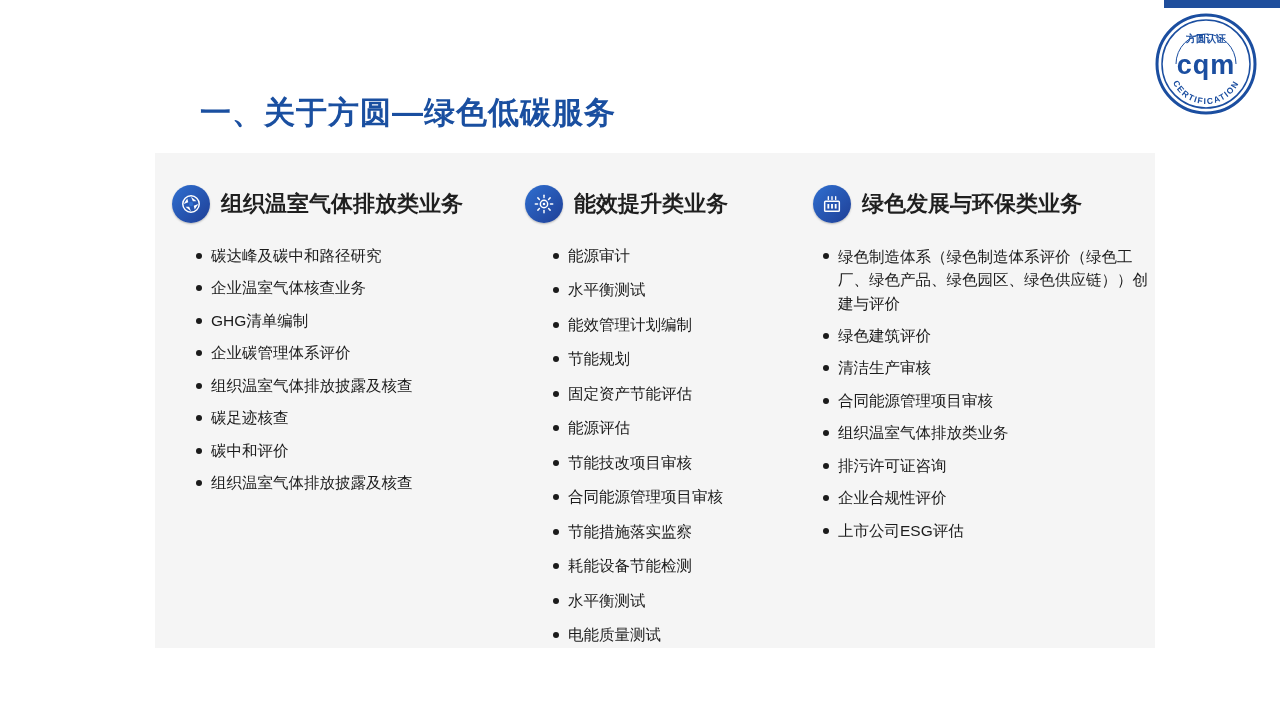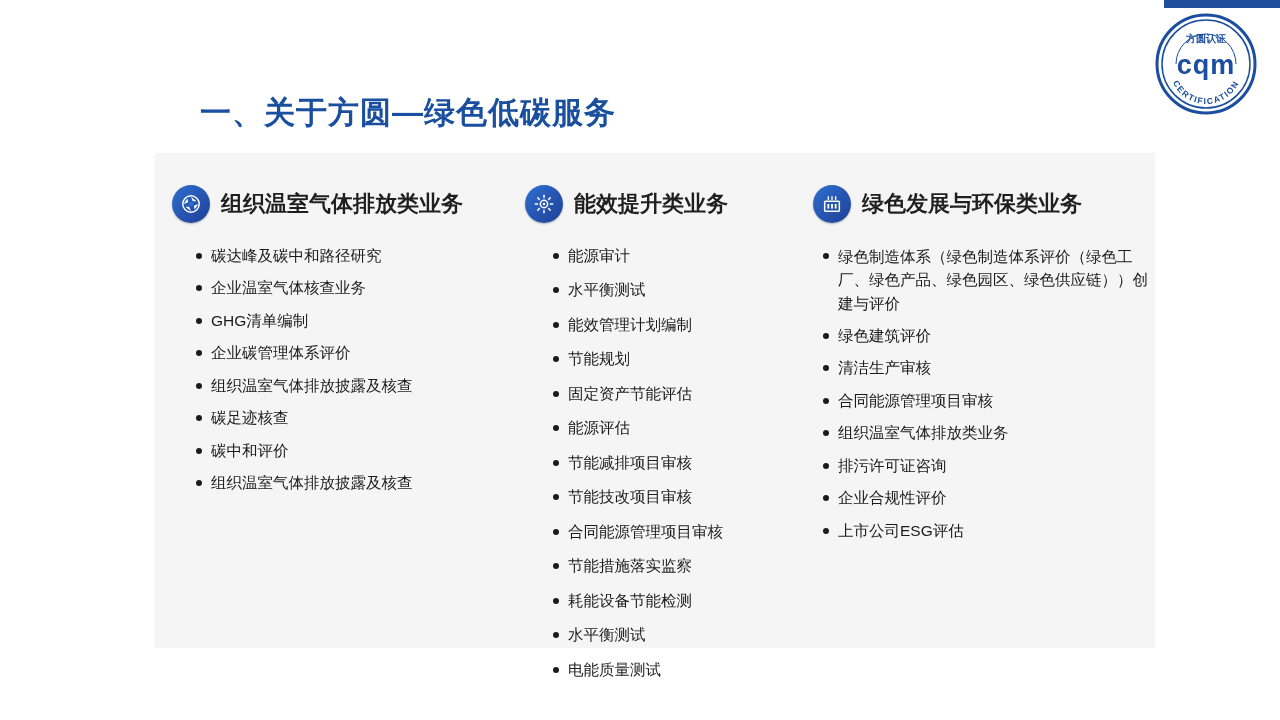--- a/index.html
+++ b/index.html
@@ -207,21 +207,20 @@
         <span class="head-text">能效提升类业务</span>
       </div>
       <div class="items-wrap">
         <ul class="items">
           <li>能源审计</li>
           <li>水平衡测试</li>
           <li>能效管理计划编制</li>
           <li>节能规划</li>
           <li>固定资产节能评估</li>
           <li>能源评估</li>
-          <li>节能减排项目审核</li>
           <li>节能技改项目审核</li>
           <li>合同能源管理项目审核</li>
           <li>节能措施落实监察</li>
           <li>耗能设备节能检测</li>
           <li>水平衡测试</li>
           <li>电能质量测试</li>
         </ul>
       </div>
     </div>
 

